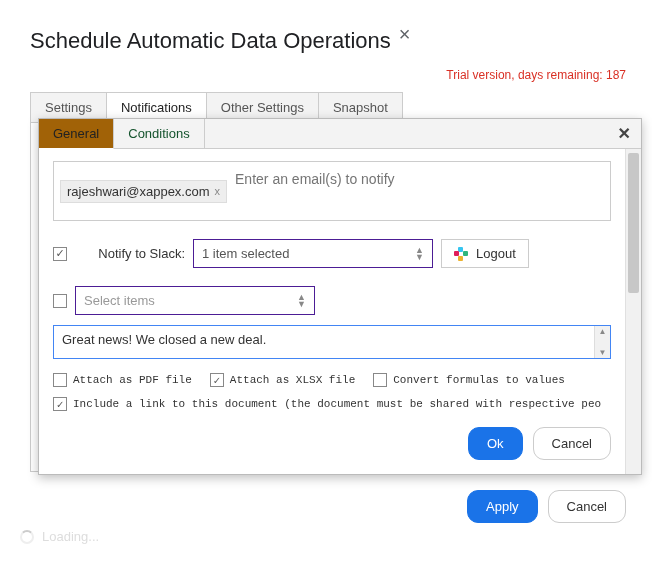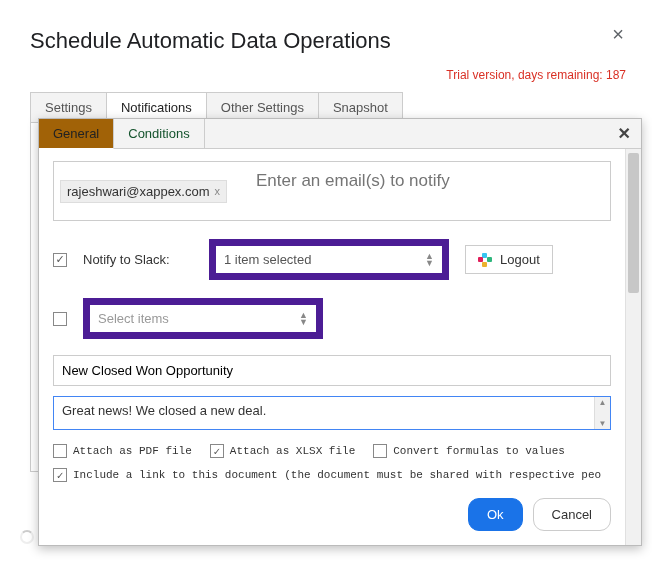--- a/index.html
+++ b/index.html
@@ -12,21 +12,20 @@
     width: 652px;
     height: 566px;
     position: relative;
     overflow: hidden;
   }
   .dialog {
     padding: 20px 20px 0 30px;
   }
   .dialog-header {
     display: flex;
-    justify-content: space-between;
     align-items: flex-start;
   }
   .dialog-title {
     font-size: 22px;
     font-weight: 400;
     color: #202124;
     margin: 8px 0 0 0;
   }
   .close-x {
     font-size: 20px;
@@ -170,32 +169,32 @@
   }
   .chip-x {
     color: #888;
     font-size: 11px;
     cursor: pointer;
   }
   .email-input {
     border: none;
     outline: none;
     flex: 1;
-    font-size: 17px;
+    font-size: 14px;
     color: #888;
     min-width: 180px;
     padding: 3px 2px;
     align-self: flex-start;
-    margin-left: 21px;
   }
   .row {
     display: flex;
     align-items: center;
-    gap: 16px;
+    gap: 8px;
     margin-top: 18px;
+    text-align: right;
   }
   .checkbox {
     width: 14px;
     height: 14px;
     border: 1px solid #888;
     display: inline-flex;
     align-items: center;
     justify-content: center;
     font-size: 11px;
     color: #555;
@@ -204,21 +203,21 @@
   }
   .checkbox.checked::after {
     content: "✓";
   }
   .label {
     width: 110px;
     font-size: 13px;
   }
   .select {
     flex: 1;
-    border: 7px solid #4c1d95;
+    border: 1px solid #4c1d95;
     padding: 6px 8px;
     display: flex;
     justify-content: space-between;
     align-items: center;
     font-size: 13px;
     color: #555;
     background: #fff;
     max-width: 240px;
   }
   .select.dim { color: #999; }
@@ -394,21 +393,20 @@
         <span class="checkbox"></span>
         <div class="select dim">
           <span>Select items</span>
           <span class="updown">
               <span>▲</span>
               <span>▼</span>
             </span>
         </div>
       </div>
 
-      <input class="text-input" value="New Closed Won Opportunity" style="">
 
       <div class="textarea-wrap">
         <div class="ta">Great news! We closed a new deal.</div>
         <div class="ta-scroll">
           <span>▲</span>
           <span>▼</span>
         </div>
       </div>
 
       <div class="chkrow">

